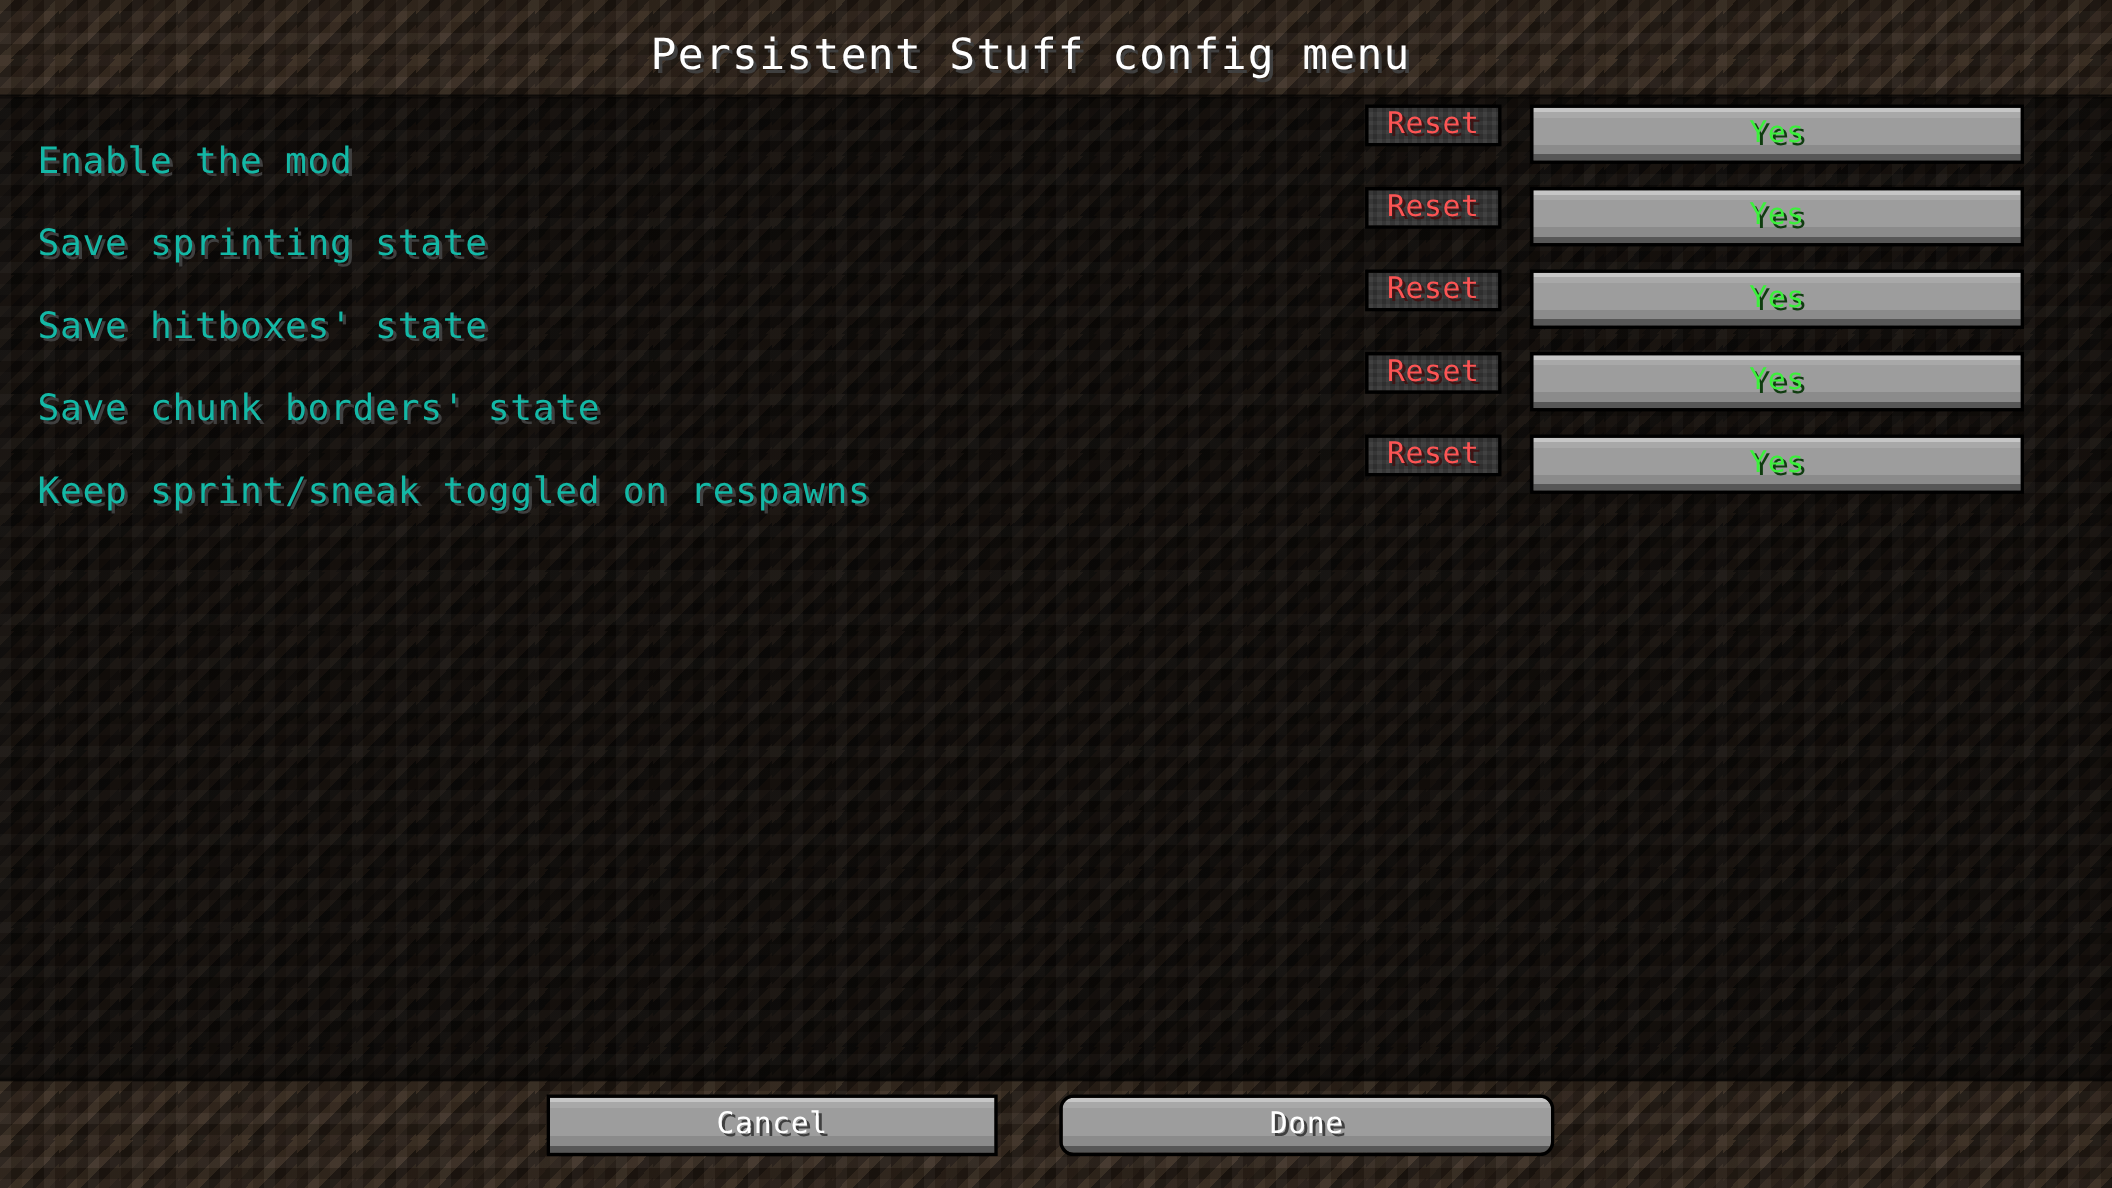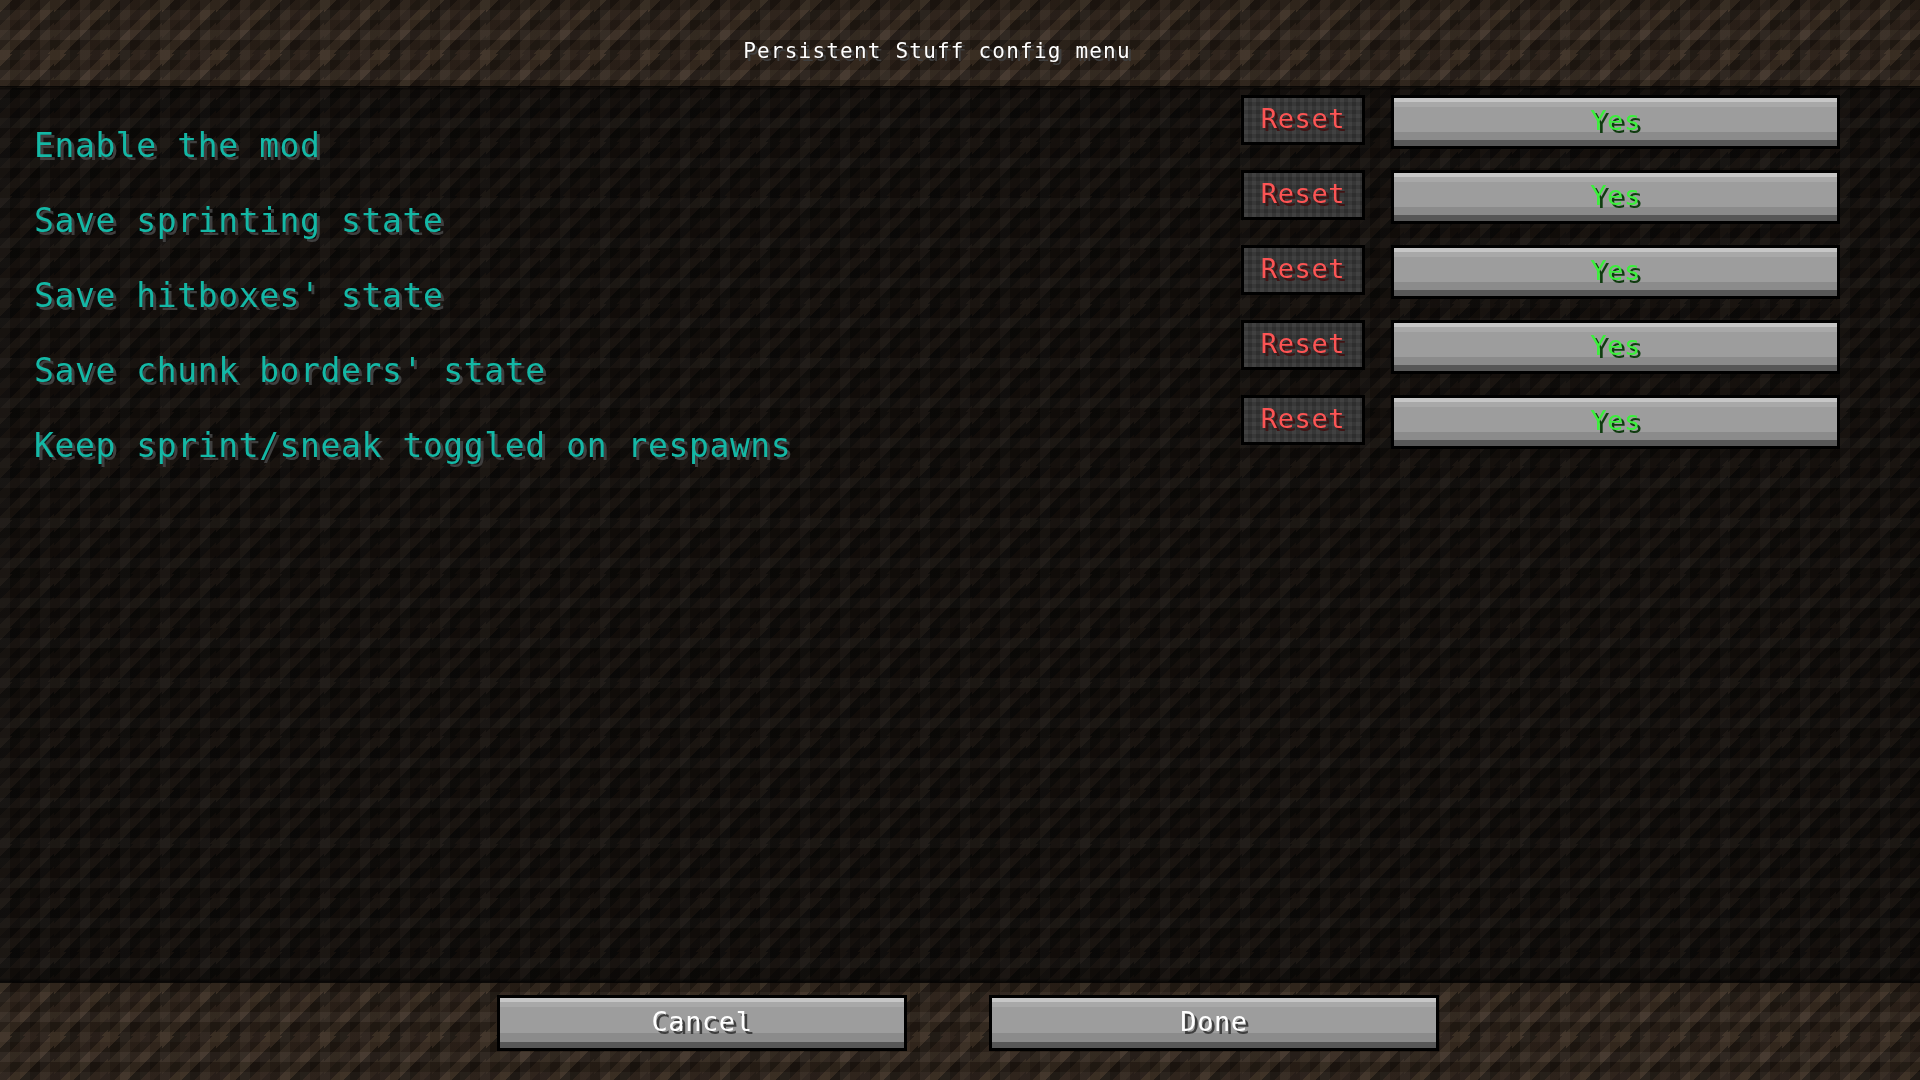--- a/index.html
+++ b/index.html
@@ -88,21 +88,21 @@
         rgba(14,10,8,0.55) 27px, rgba(14,10,8,0.55) 36px);
     background-size: 40px 40px, 40px 40px, 54px 54px;
   }
 
   
   #title {
     position: absolute;
     left: 0; top: 35px;
     width: 1874px;
     text-align: center;
-    font-size: 21px;
+    font-size: 39px;
     line-height: 32px;
     letter-spacing: 1.2px;
     color: #ffffff;
     text-shadow: 3px 3px 0 #3f3f3f;
     font-weight: normal;
     white-space: nowrap;
   }
 
   
   .option-row {
@@ -184,31 +184,31 @@
     letter-spacing: 0.6px;
     color: #fc5454;
     text-shadow: 3px 3px 0 #3f1414;
     white-space: nowrap;
   }
   .mc-button-disabled .btn-text { position: relative; top: -2px; }
 
   .value-yes { color: #3cf03c; text-shadow: 3px 3px 0 #0f3c0f; }
 
   
-  .reset-btn { left: 1244px; width: 118px; height: 44px; }
+  .reset-btn { left: 1244px; width: 118px; height: 32px; }
   .value-btn { left: 1394px; width: 443px; height: 48px; }
 
   
   #cancel-button {
     left: 500px; top: 998px;
     width: 404px; height: 50px;
   }
   #done-button {
-    left: 992px; top: 998px;
-    width: 444px; height: 50px;
+    left: 966px; top: 998px;
+    width: 444px; height: 50px; border-radius: 10px;
   }
 </style>
 </head>
 <body>
 
 <div id="screen">
 
   <div id="list-bg"></div>
 
   <div id="header-dirt" class="dirt"></div>

